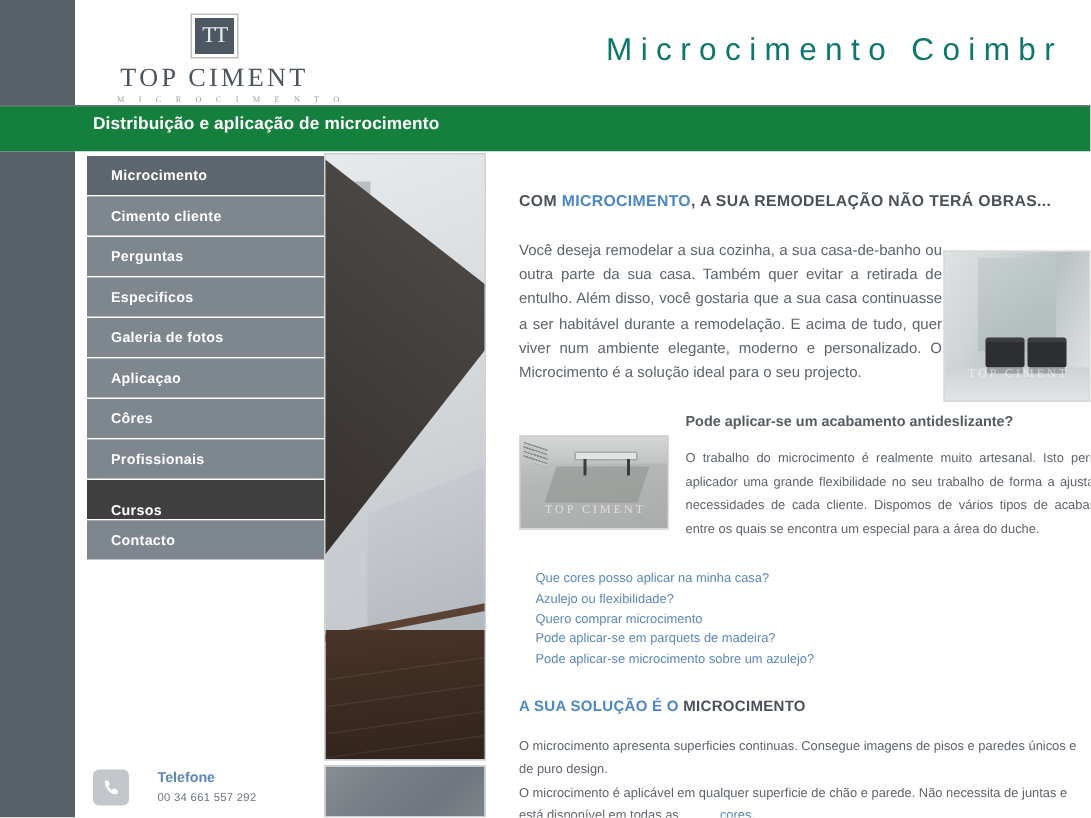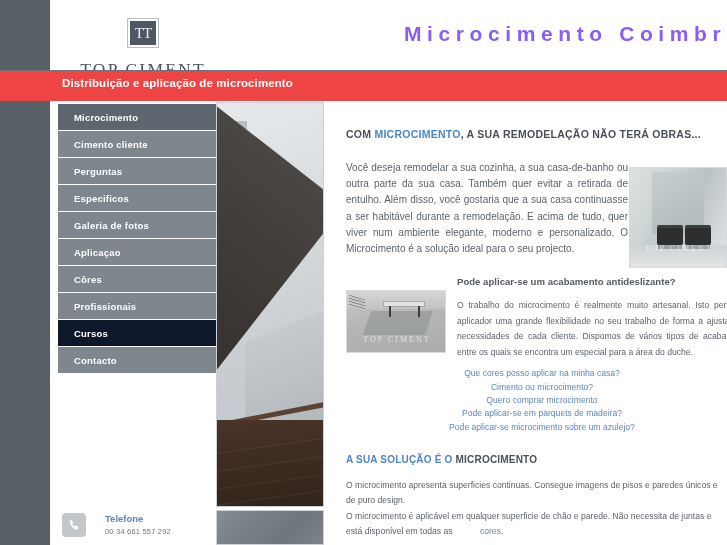--- a/index.html
+++ b/index.html
@@ -18,21 +18,21 @@
   }
   .header-left-dark {
     position:absolute; left:0; top:0; width:50px; height:70px;
     background:#575f67;
   }
   .logo-wrap {
     position:absolute; left:78px; top:7px; width:130px; height:58px;
     text-align:center;
   }
   .logo-mark {
-    width:30px; height:28px; margin:12px auto;
+    width:30px; height:28px; margin:3px auto;
     background:#4e5862;
     border:2px solid #ffffff;
     box-shadow:0 0 0 1px #b9bfc5;
     display:flex; align-items:center; justify-content:center;
   }
   .logo-mark span {
     font-family:"Liberation Serif", serif;
     color:#e9ecef; font-size:15px; letter-spacing:-1px; font-weight:400;
   }
   .logo-name {
@@ -40,28 +40,28 @@
     font-size:17.5px; color:#4b545d; letter-spacing:2.2px;
     margin-top:3px; white-space:nowrap;
   }
   .logo-sub {
     font-family:"Liberation Serif", serif;
     font-size:5.5px; color:#9aa2aa; letter-spacing:4.1px;
     margin-top:2px; white-space:nowrap;
   }
   .header-title {
     position:absolute; left:404px; top:22px;
-    font-size:21px; letter-spacing:5.6px; color:#8b5cf6;
-    white-space:nowrap; font-weight:700;
+    font-size:21px; letter-spacing:5.6px; color:#0f766e;
+    white-space:nowrap; font-weight:400;
   }
 
   
   .tagline-bar {
     position:absolute; left:0; top:70px; width:727px; height:31px;
-    background:#ef4444;
+    background:#15803d;
   }
   .tagline-bar .rule {
     position:absolute; left:0; top:0; width:727px; height:1px;
     background:#6d757d;
   }
   .tagline-text {
     position:absolute; left:62px; top:7px;
     color:#ffffff; font-size:11.5px; font-weight:bold; letter-spacing:0.1px;
     white-space:nowrap;
   }
@@ -78,21 +78,21 @@
 
   
   .sidebar {
     position:absolute; left:58px; top:104px; width:160px;
   }
   .nav-item {
     height:27px; background:#7e868e; border-bottom:1px solid #ffffff;
     display:flex; align-items:center; cursor:pointer;
   }
   .nav-item.active-dark { background:#5d666e; }
-  .nav-item.active-red  { background:#0f172a; }
+  .nav-item.active-red  { background:#404040;align-items:flex-end; }
   .nav-item span {
     margin-left:16px; color:#ffffff; font-size:9.5px; font-weight:bold;
     letter-spacing:0.2px; white-space:nowrap;
   }
 
   
   .phone-block {
     position:absolute; left:62px; top:508px; width:160px; height:34px;
     display:flex; align-items:center;
   }
@@ -166,21 +166,21 @@
   .sec2 { position:relative; margin-top:16px; height:90px; }
   .sec2 .h2 {
     position:absolute; left:111px; top:3px;
     font-size:9.6px; font-weight:bold; color:#555b62; white-space:nowrap;
   }
   .sec2 .p2 {
     position:absolute; left:111px; top:25px; width:300px;
     font-size:8.6px; color:#5e646b; line-height:15.6px; text-align:justify;
   }
 
-  .links { margin-top:4px; margin-left:11px;text-align:center; }
+  .links { margin-top:16px; margin-left:11px; }
   .links a {
     display:block; color:#5c87bc; font-size:8.6px; line-height:13.4px;
     text-decoration:none; cursor:pointer;
   }
 
   .h-sol {
     margin-top:20px; font-size:10px; font-weight:bold; letter-spacing:0.2px;
     color:#4a86c8; white-space:nowrap;
   }
   .h-sol b.gray { color:#4a5058; }
@@ -379,21 +379,21 @@
 
     <p class="para">Você deseja remodelar a sua cozinha, a sua casa-de-banho ou outra parte da sua casa. Também quer evitar a retirada de entulho. Além disso, você gostaria que a sua casa continuasse a ser habitável durante a remodelação. E acima de tudo, quer viver num ambiente elegante, moderno e personalizado. O Microcimento é a solução ideal para o seu projecto.</p>
 
     <section class="sec2">
       <div class="h2">Pode aplicar-se um acabamento antideslizante?</div>
       <div class="p2">O trabalho do microcimento é realmente muito artesanal. Isto permite ao aplicador uma grande flexibilidade no seu trabalho de forma a ajustar-se às necessidades de cada cliente. Dispomos de vários tipos de acabamentos, entre os quais se encontra um especial para a área do duche.</div>
     </section>
 
     <div class="links">
       <a>Que cores posso aplicar na minha casa?</a>
-      <a>Cimento ou microcimento?</a>
+      <a>Azulejo ou flexibilidade?</a>
       <a>Quero comprar microcimento</a>
       <a>Pode aplicar-se em parquets de madeira?</a>
       <a>Pode aplicar-se microcimento sobre um azulejo?</a>
     </div>
 
     <div class="h-sol"><span>A SUA SOLUÇÃO É O </span><b class="gray">MICROCIMENTO</b></div>
 
     <div class="para2">
       <span>O microcimento apresenta superficies continuas. Consegue imagens de pisos e paredes únicos e de puro design.</span><br>
       <span>O microcimento é aplicável em qualquer superficie de chão e parede. Não necessita de juntas e está disponível em todas as </span><a>cores</a><span>.</span>

